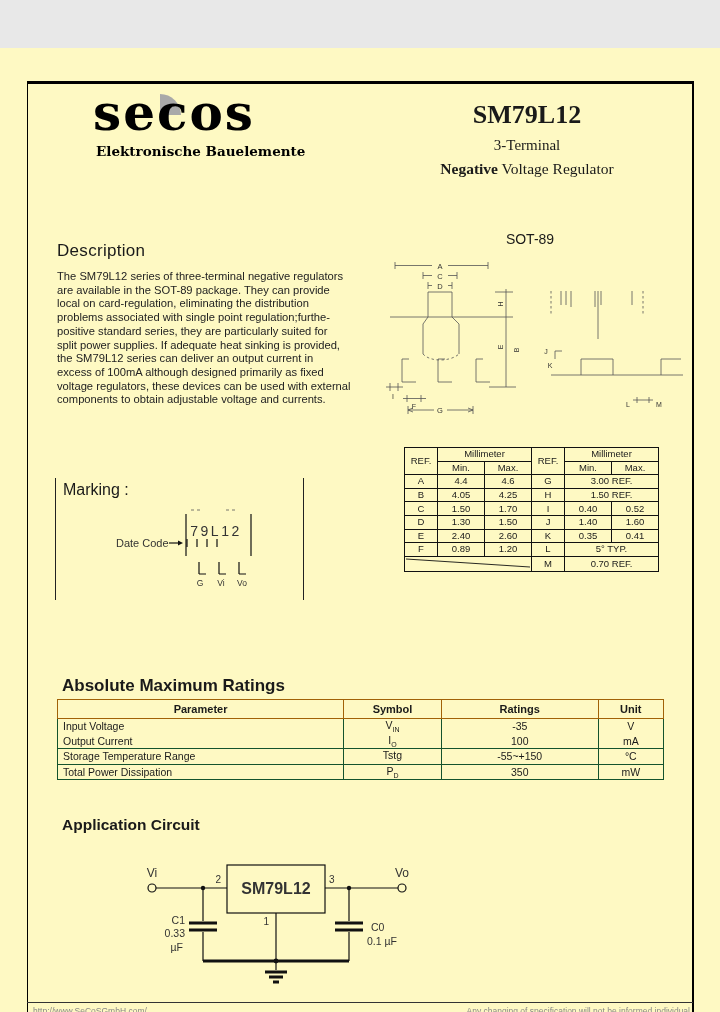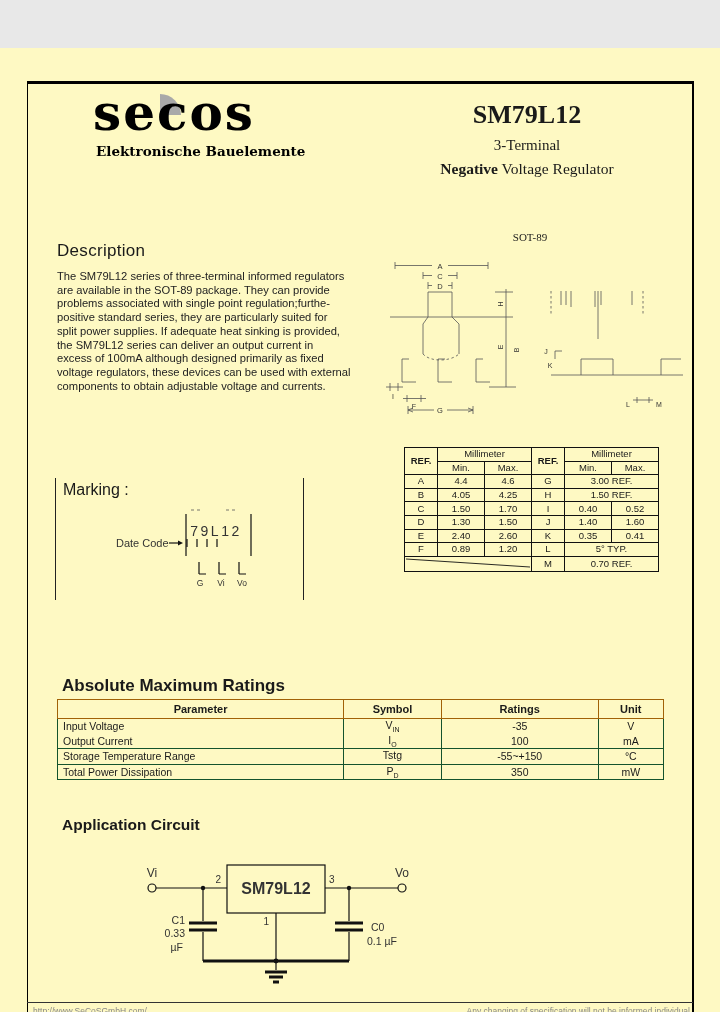--- a/index.html
+++ b/index.html
@@ -18,33 +18,33 @@
   .logo-sub{left:96px;top:95px;font-family:"DejaVu Serif",serif;font-weight:bold;
             font-size:13.5px;color:#000;}
 
   
   .title-block{left:392px;top:52px;width:270px;text-align:center;font-family:"Liberation Serif",serif;}
   .title-part{font-size:26px;font-weight:bold;}
   .title-sub1{font-size:15px;margin-top:7px;}
   .title-sub2{font-size:15.5px;margin-top:6px;}
   .title-sub2 .b{font-weight:bold;}
 
-  .sot89-label{left:470px;top:183px;width:120px;text-align:center;font-size:11px;font-family:Liberation Serif, serif;}
+  .sot89-label{left:470px;top:183px;width:120px;text-align:center;font-size:14px;}
 
   
   .desc-head{left:57px;top:193px;font-size:17px;letter-spacing:.3px;}
   .desc-body{left:57px;top:222px;width:300px;font-size:11.2px;line-height:13.7px;color:#222;}
 
   
   table{border-collapse:collapse;}
   .dimtab{left:404px;top:399px;}
   .dimtab table{table-layout:fixed;}
   .dimtab td,.dimtab th{border:1px solid #111;font-size:9.5px;font-weight:normal;
       text-align:center;padding:0;height:12.6px;line-height:10px;overflow:hidden;}
-  .dimtab .w-ref{width:32px;font-weight:bold;}.dimtab .w-v{width:46px;}
+  .dimtab .w-ref{width:32px;}.dimtab .w-v{width:46px;}
   .dimtab .outer{border:1.5px solid #000;}
 
   
   .marking-box{left:55px;top:430px;width:247px;height:122px;
                border-left:1.5px solid #222;border-right:1.5px solid #222;}
   .marking-head{left:7px;top:3px;font-size:16px;}
 
   
   .rat-head{left:62px;top:628px;font-size:17px;font-weight:bold;}
   .rattab{left:57px;top:651px;}
@@ -86,22 +86,23 @@
   <div class="abs title-block">
     <div class="title-part">SM79L12</div>
     <div class="title-sub1">3-Terminal</div>
     <div class="title-sub2"><span class="b">Negative</span><span> Voltage Regulator</span></div>
   </div>
 
   <div class="abs sot89-label">SOT-89</div>
 
   <div class="abs desc-head">Description</div>
   <div class="abs desc-body">
-    <div>The SM79L12 series of three-terminal informed regulators</div>
+    <div>The SM79L12 series of three-terminal negative regulators</div>
     <div>are available in the SOT-89 package. They can provide</div>
+    <div>local on card-regulation, eliminating the distribution</div>
     <div>problems associated with single point regulation;furthe-</div>
     <div>positive standard series, they are particularly suited for</div>
     <div>split power supplies. If adequate heat sinking is provided,</div>
     <div>the SM79L12 series can deliver an output current in</div>
     <div>excess of 100mA although designed primarily as fixed</div>
     <div>voltage regulators, these devices can be used with external</div>
     <div>components to obtain adjustable voltage and currents.</div>
   </div>
 
   <svg class="abs" style="left:385px;top:203px" width="308" height="192" viewBox="0 0 308 192">

